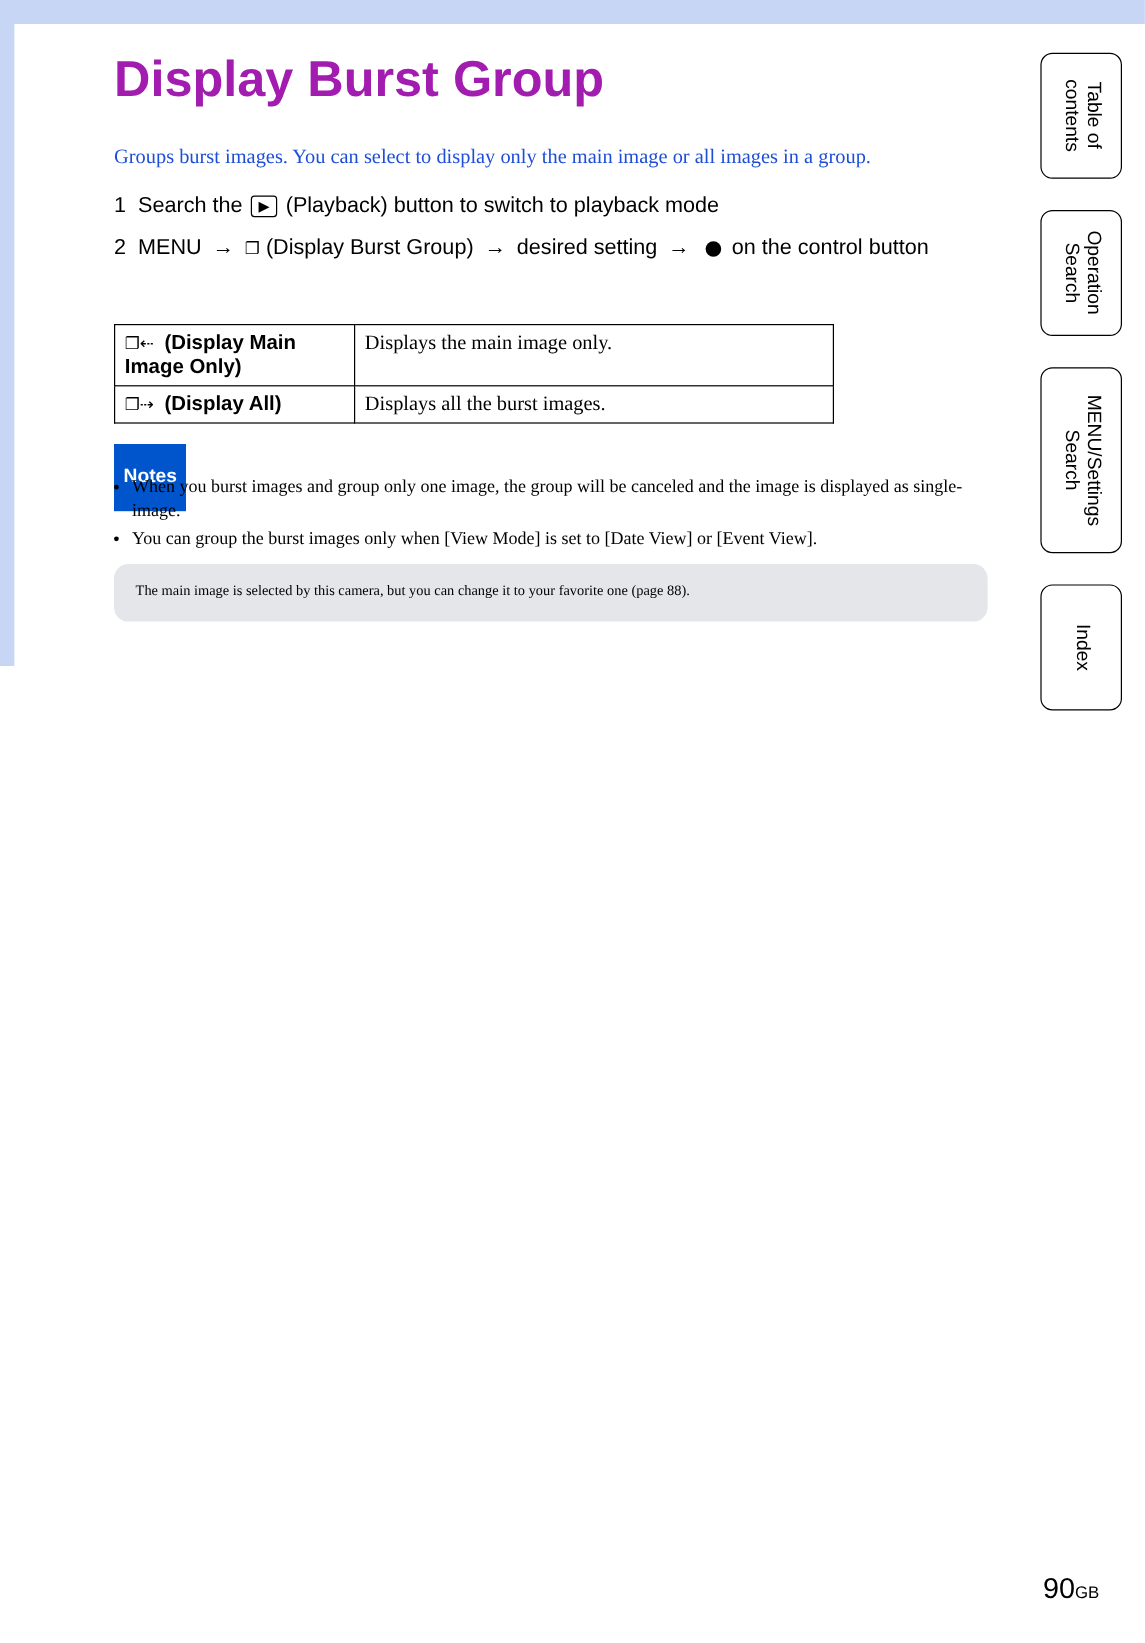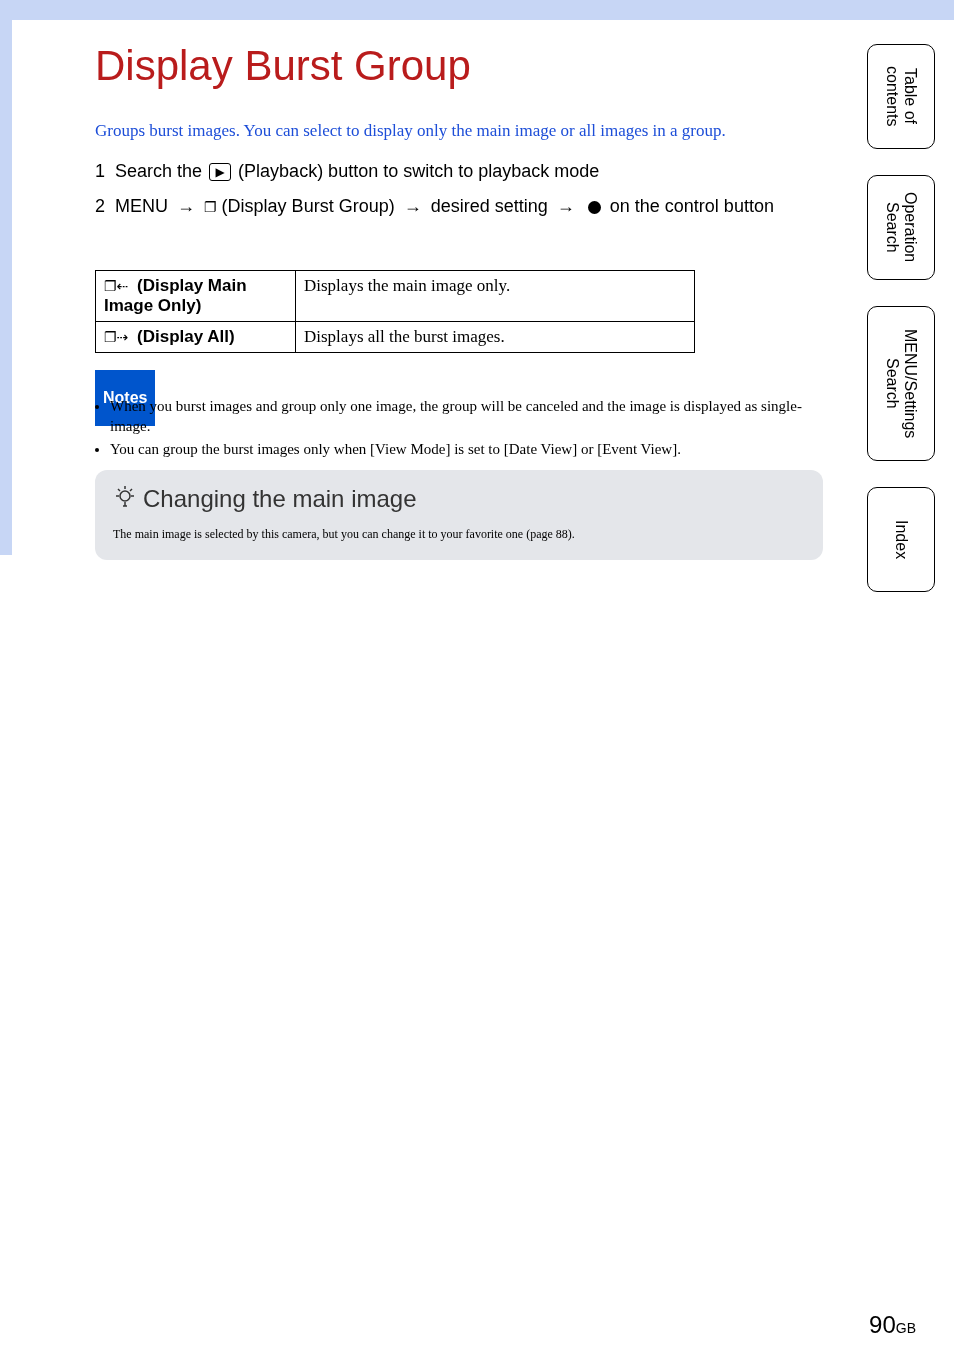--- a/index.html
+++ b/index.html
@@ -29,22 +29,22 @@
       width: 12px;
       height: 555px;
       background: #c7d6f5;
     }
     .title {
       position: absolute;
       top: 42px;
       left: 95px;
       font-family: Arial, sans-serif;
       font-size: 42px;
-      font-weight: normal;
-      color: #b91c1c;
+      font-weight: bold;
+      color: #a21caf;
     }
     .intro {
       position: absolute;
       top: 120px;
       left: 95px;
       font-size: 17px;
       color: #1d4ed8;
       width: 730px;
       line-height: 1.35;
     }
@@ -271,37 +271,20 @@
 </tbody>
   </table>
 
 <div class="notes-label">Notes</div>
 <ul class="notes-list">
   <li>When you burst images and group only one image, the group will be canceled and the image is displayed as single-image.</li>
   <li>You can group the burst images only when [View Mode] is set to [Date View] or [Event View].</li>
 </ul>
 
 <div class="tip-box">
-  <div class="tip-title">
-    <span class="tip-icon">
-      <svg width="24" height="24" viewBox="0 0 24 24">
-        <g stroke="#333" stroke-width="1.5" fill="none">
-          <circle cx="12" cy="12" r="5"></circle>
-          <line x1="12" y1="18" x2="12" y2="22"></line>
-          <line x1="10" y1="22" x2="14" y2="22"></line>
-          <line x1="12" y1="2" x2="12" y2="5"></line>
-          <line x1="5" y1="5" x2="7" y2="7"></line>
-          <line x1="19" y1="5" x2="17" y2="7"></line>
-          <line x1="3" y1="12" x2="6" y2="12"></line>
-          <line x1="18" y1="12" x2="21" y2="12"></line>
-        </g>
-      </svg>
-    </span>
-    <span>Changing the main image</span>
-  </div>
   <p class="tip-text">The main image is selected by this camera, but you can change it to your favorite one (page 88).</p>
 </div>
 
 <div class="side-tabs">
   <div class="tab tab-toc">Table of contents</div>
   <div class="tab tab-op">Operation Search</div>
   <div class="tab tab-menu">MENU/Settings Search</div>
   <div class="tab tab-index">Index</div>
 </div>
 

